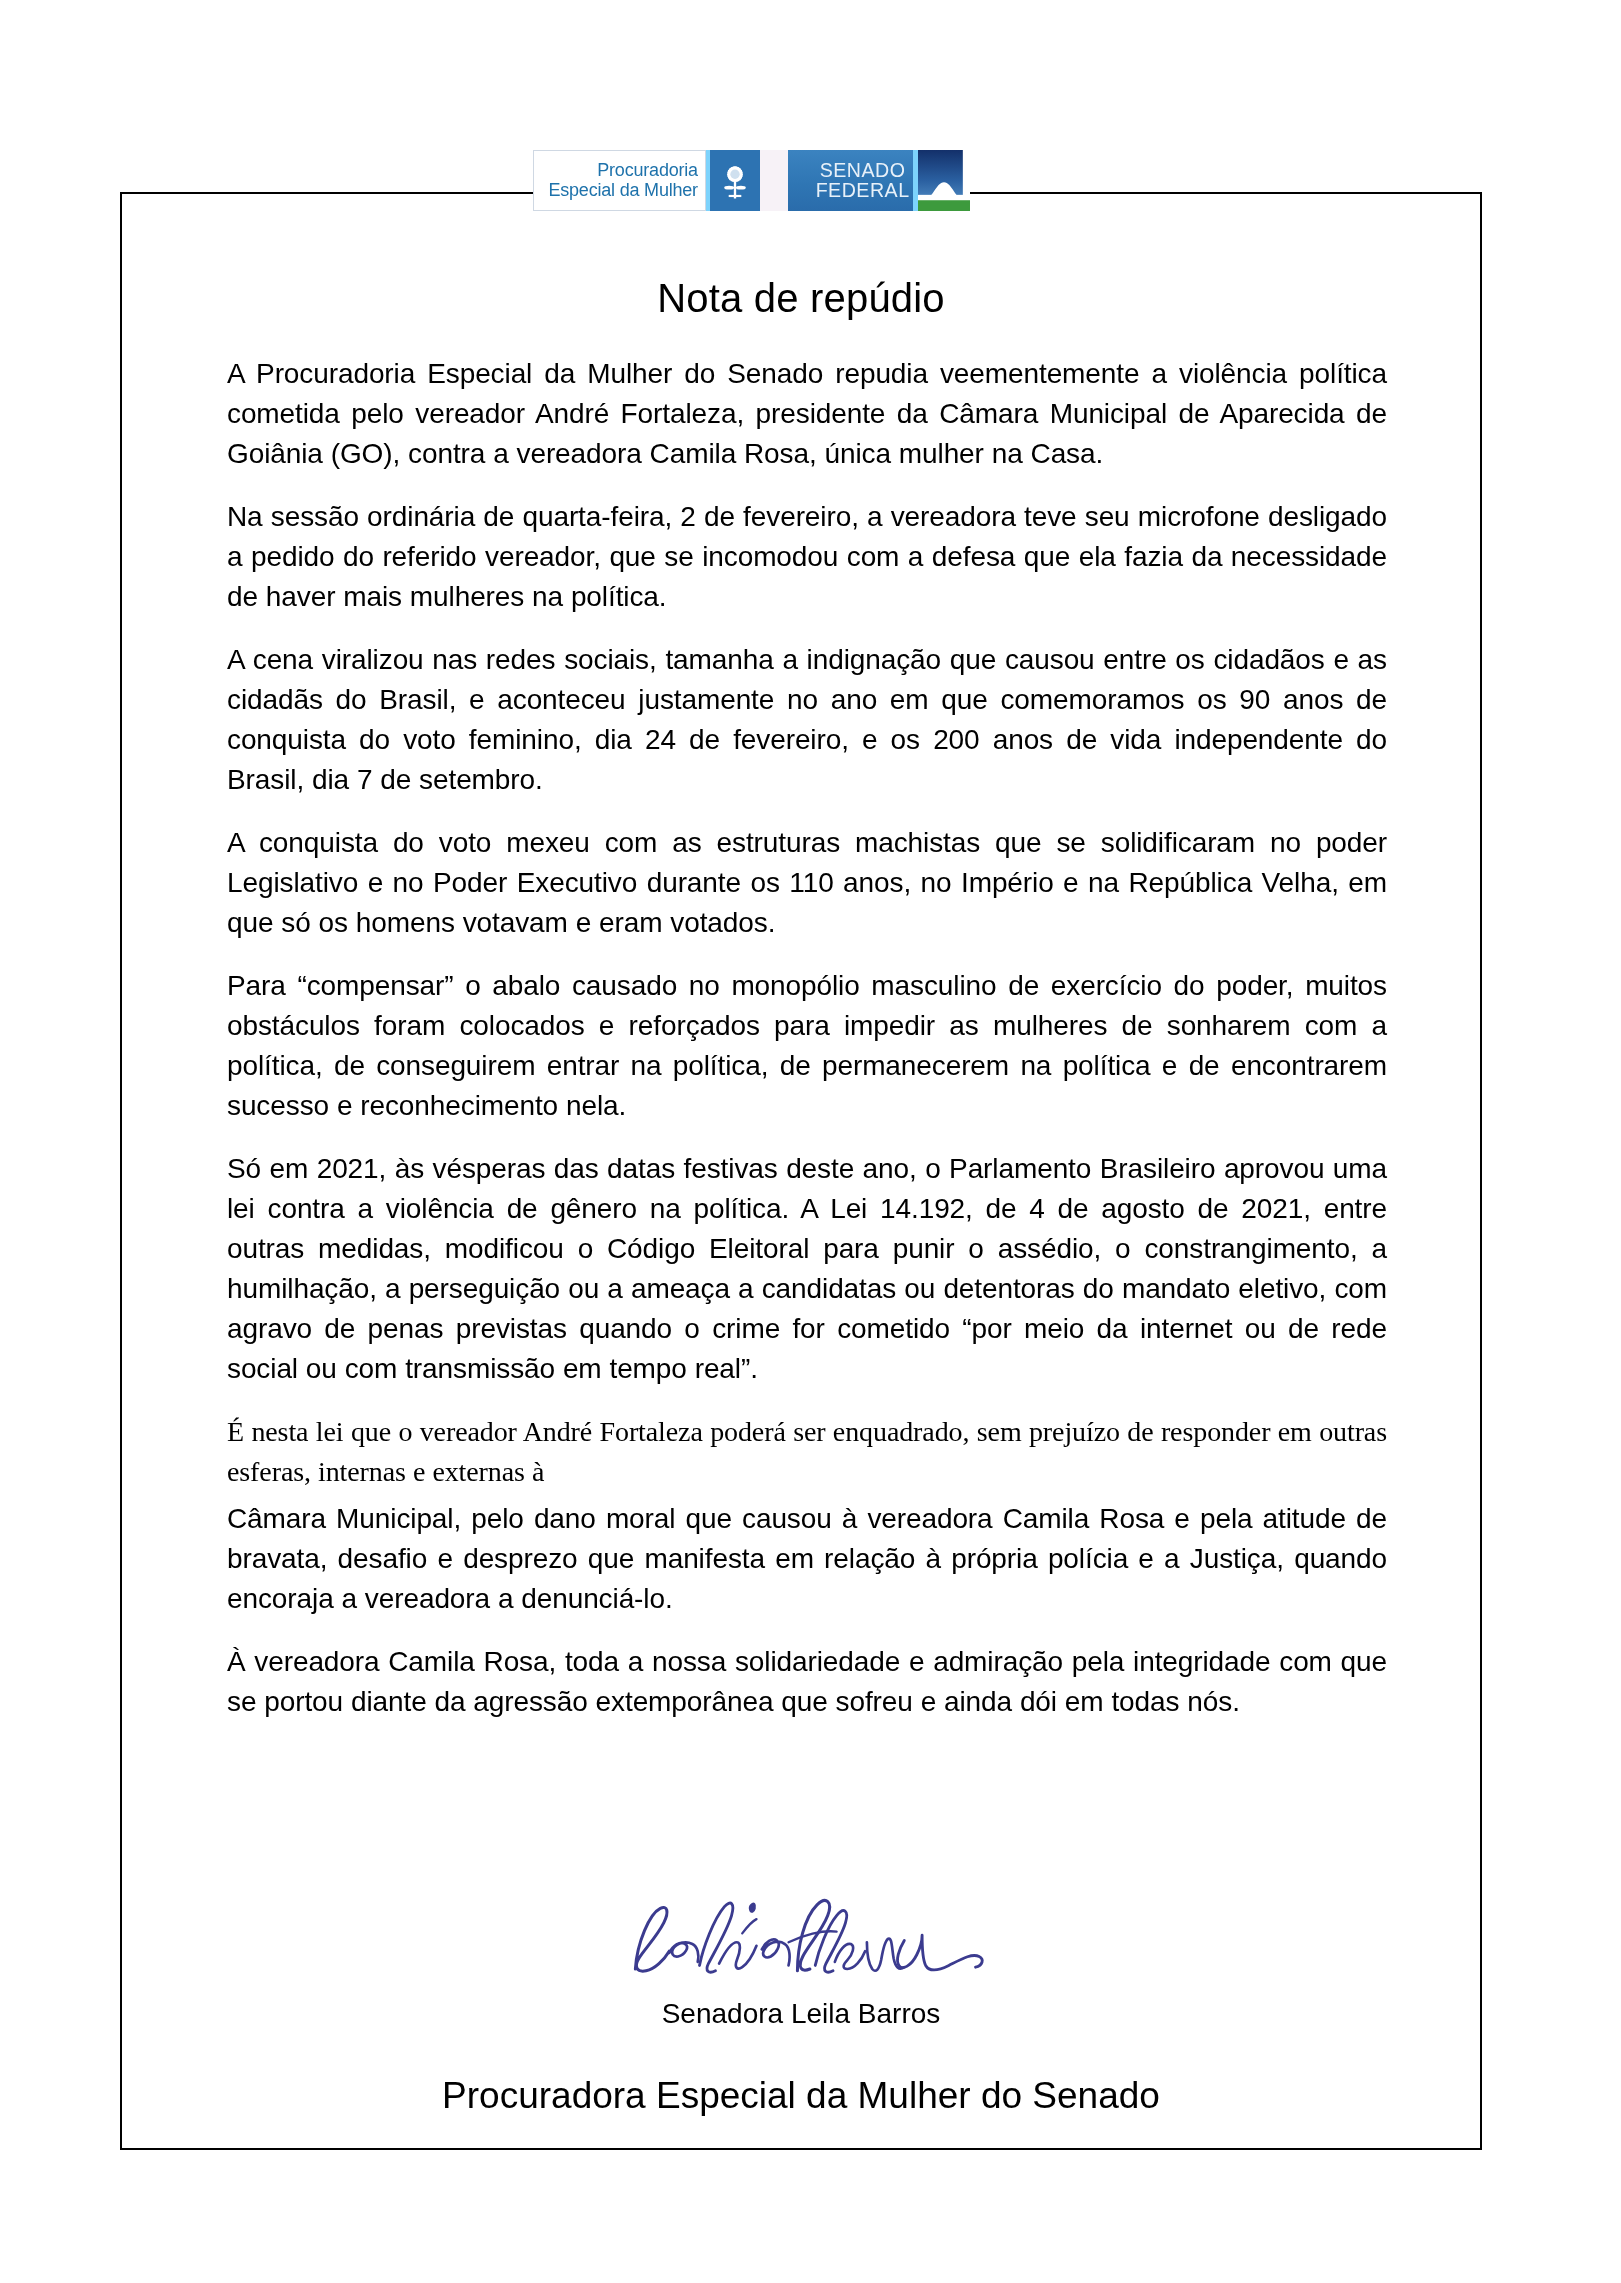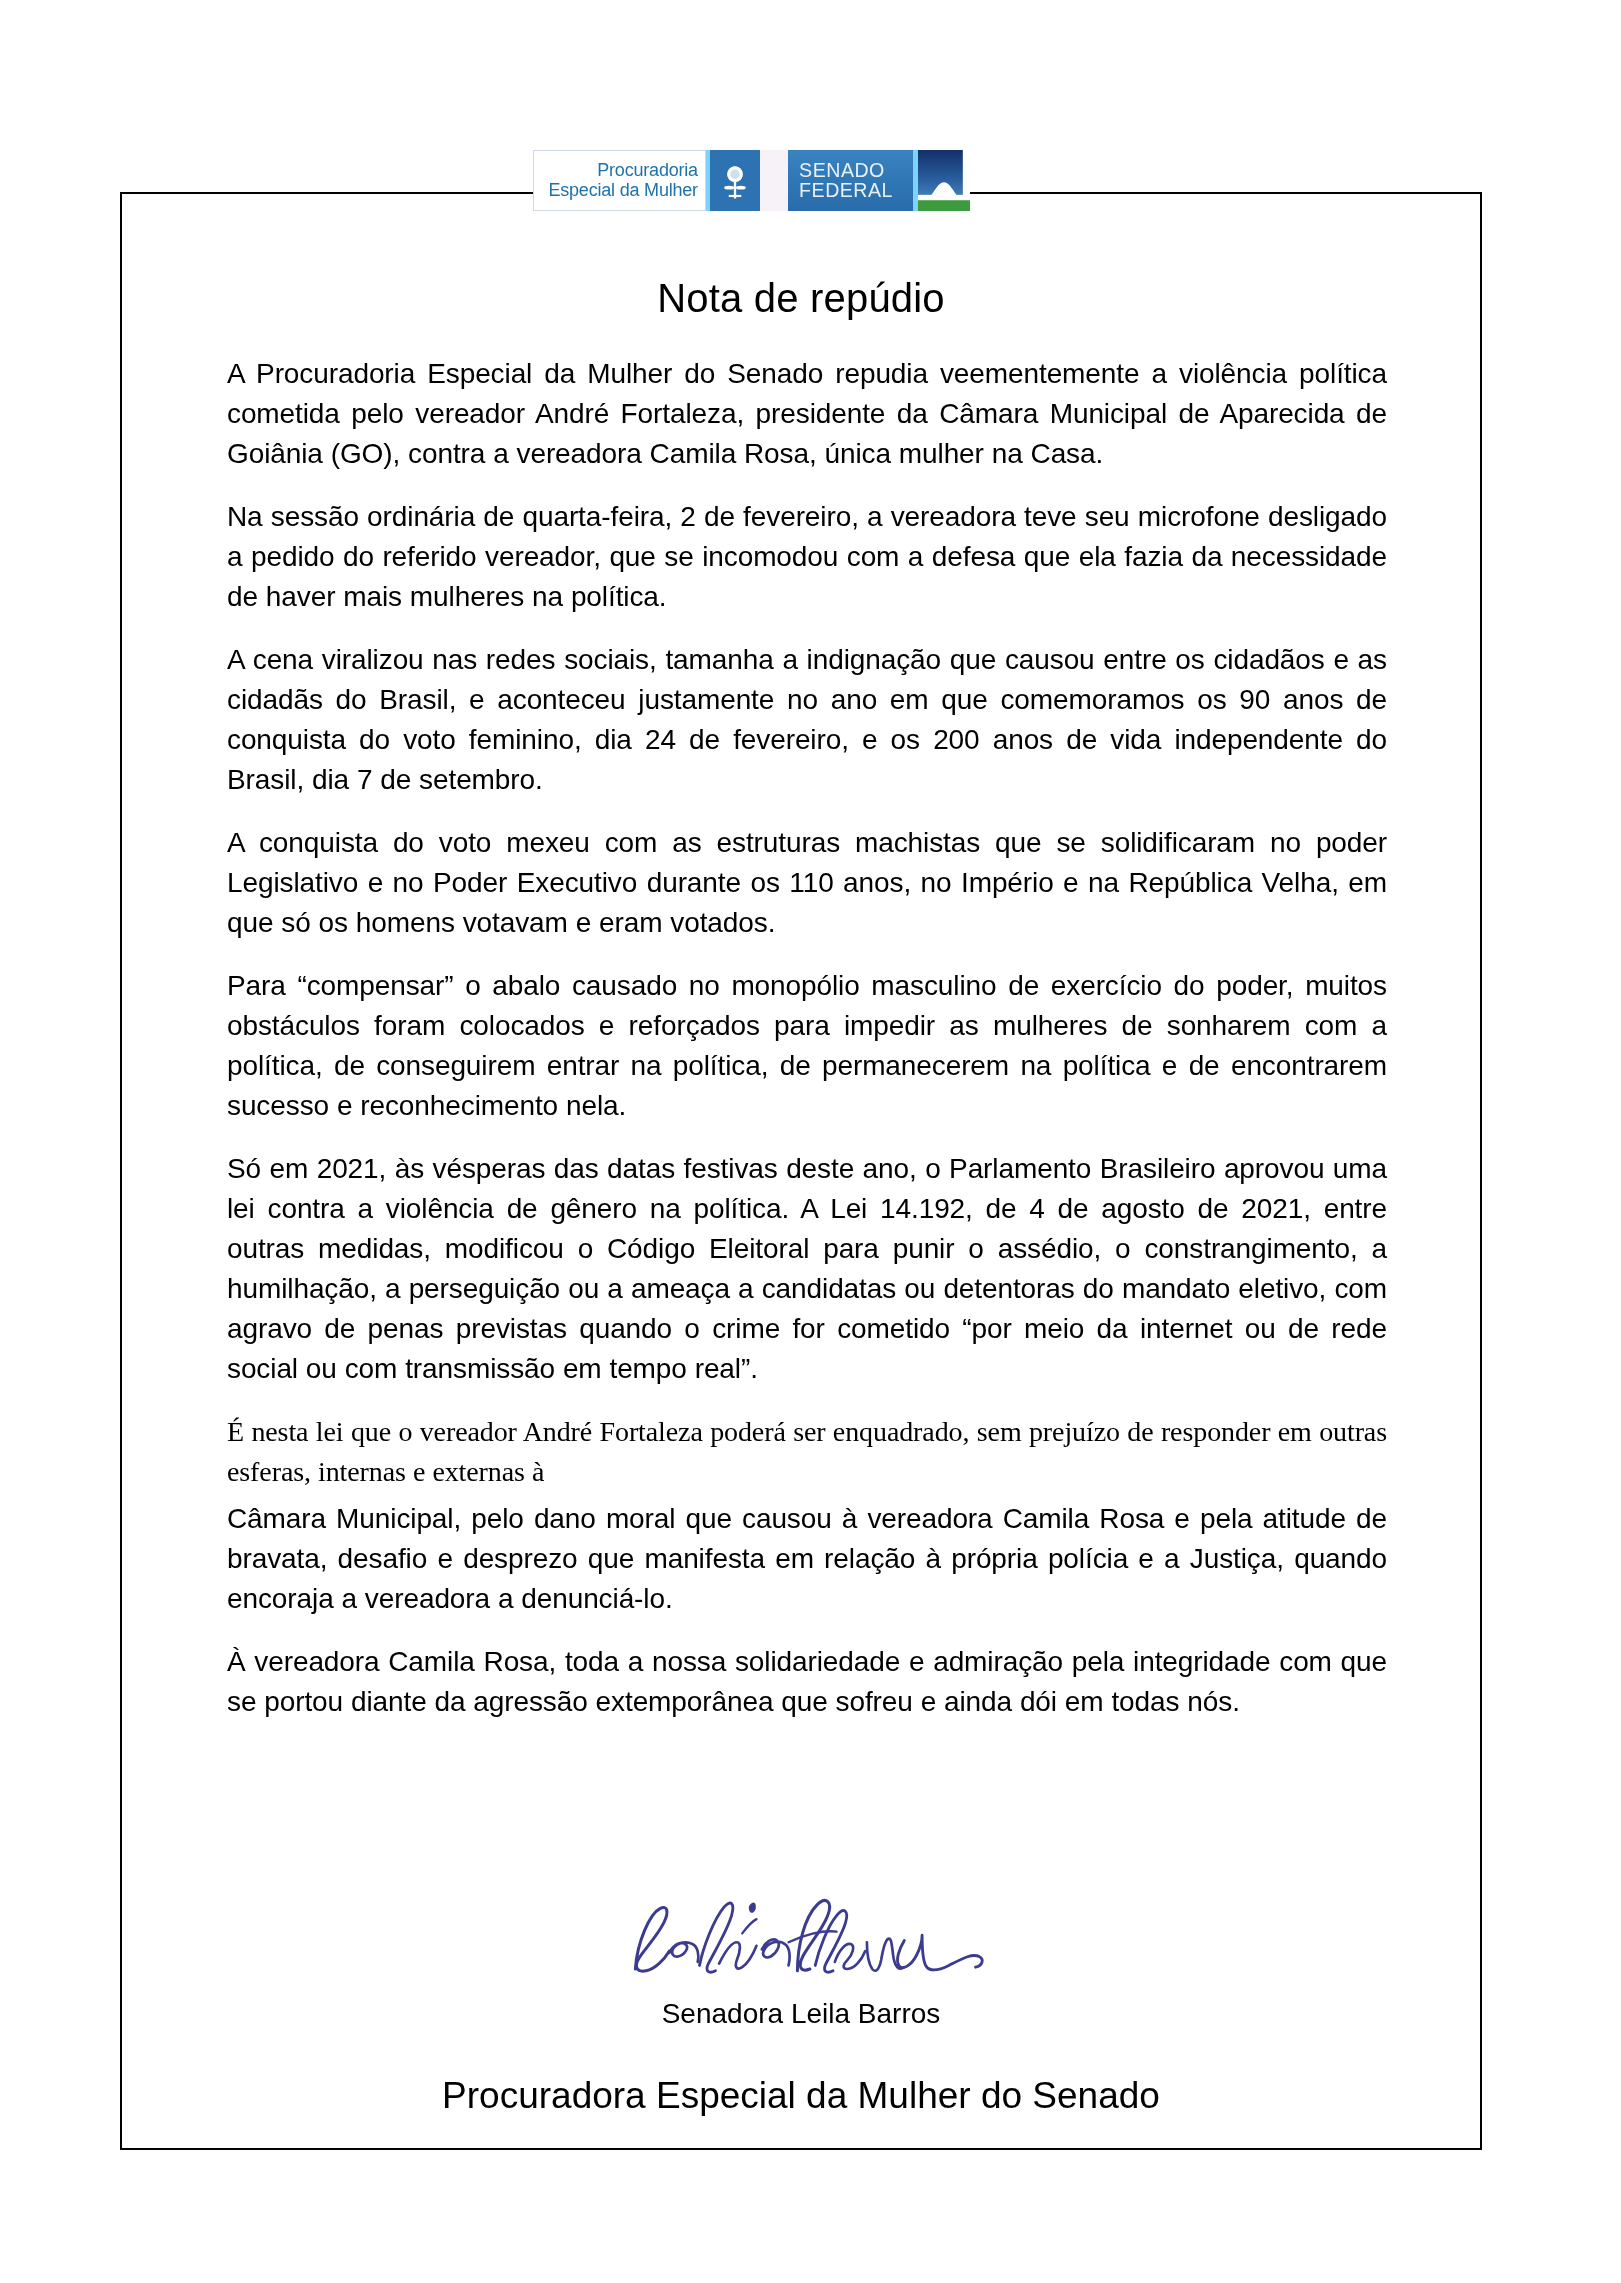--- a/index.html
+++ b/index.html
@@ -68,23 +68,23 @@
   }
   .logo-gap {
     width: 28.5px;
     background: #f7f2f7;
   }
   .logo-sf-text {
     width: 125px;
     background: linear-gradient(180deg, #3b83c0 0%, #2f76b4 55%, #2a6cab 100%);
     display: flex;
     flex-direction: column;
-    align-items: flex-start;
+    align-items: center;
     justify-content: center;
-    padding-left: 11px;
+    padding-left: 24px;
     box-sizing: border-box;
     line-height: 1.0;
   }
   .logo-sf-text span {
     color: #e8f1f9;
     font-size: 19.6px;
     letter-spacing: 0.5px;
     white-space: nowrap;
   }
   .logo-sf-mark {

